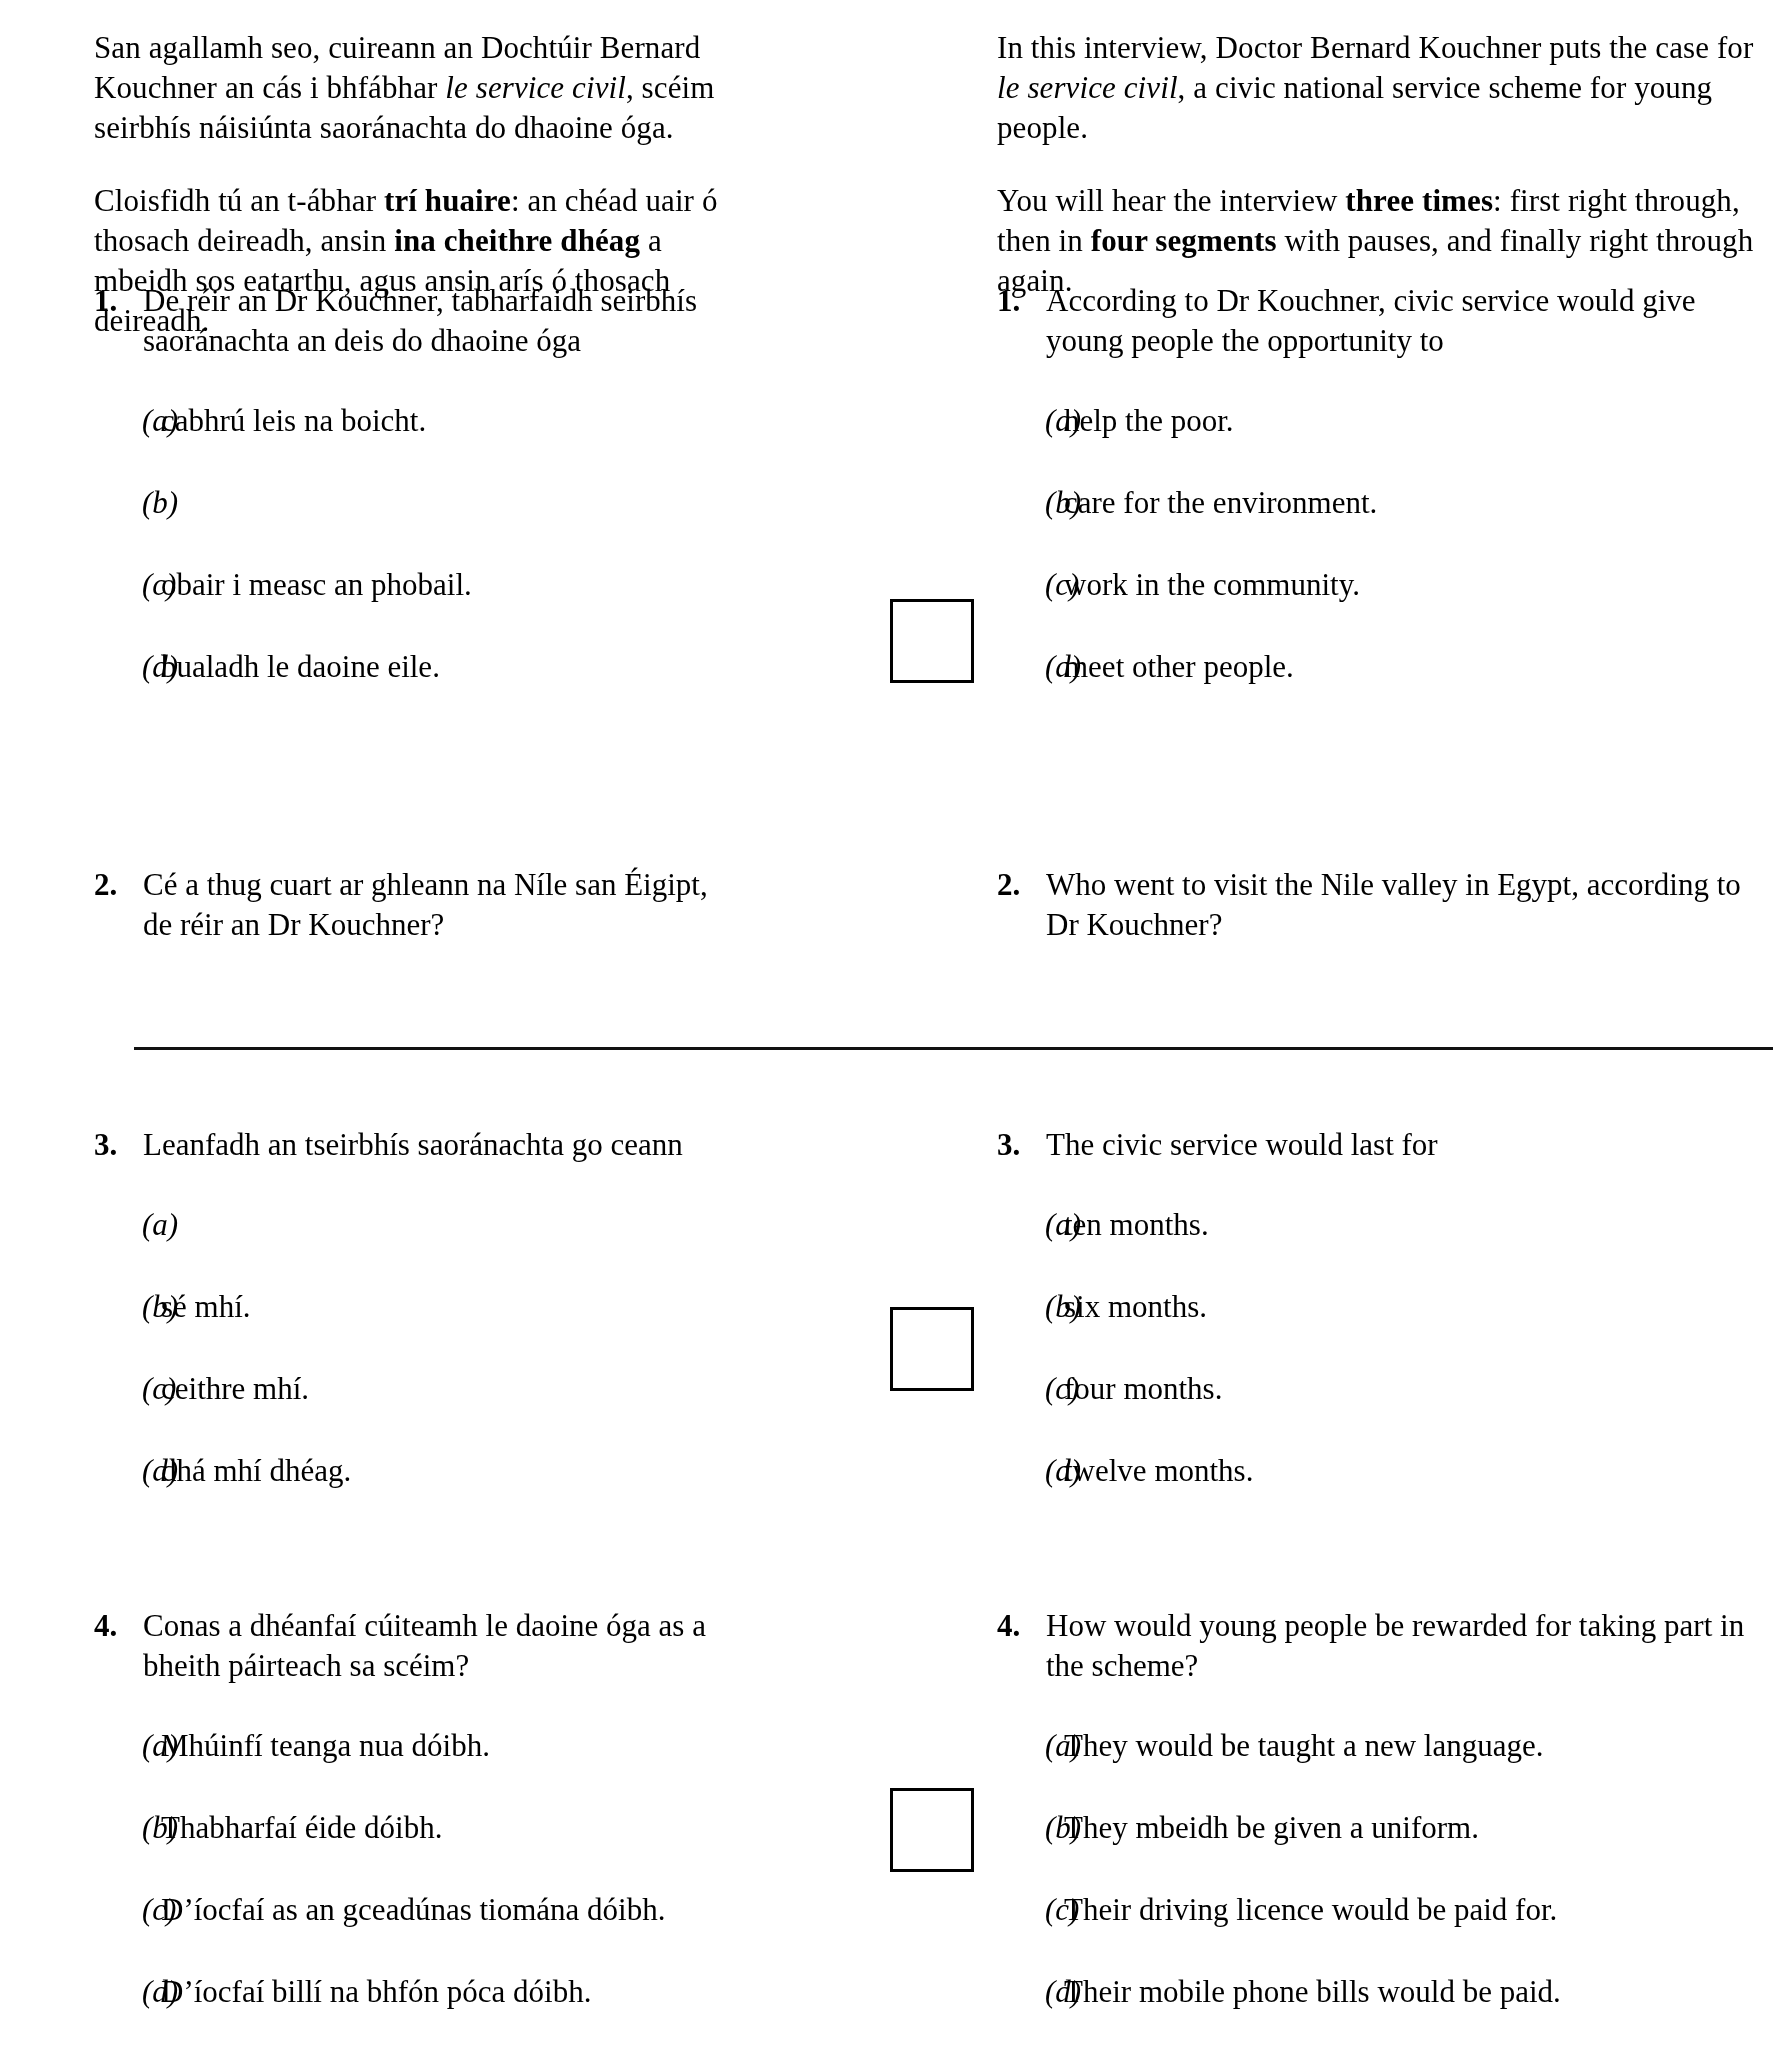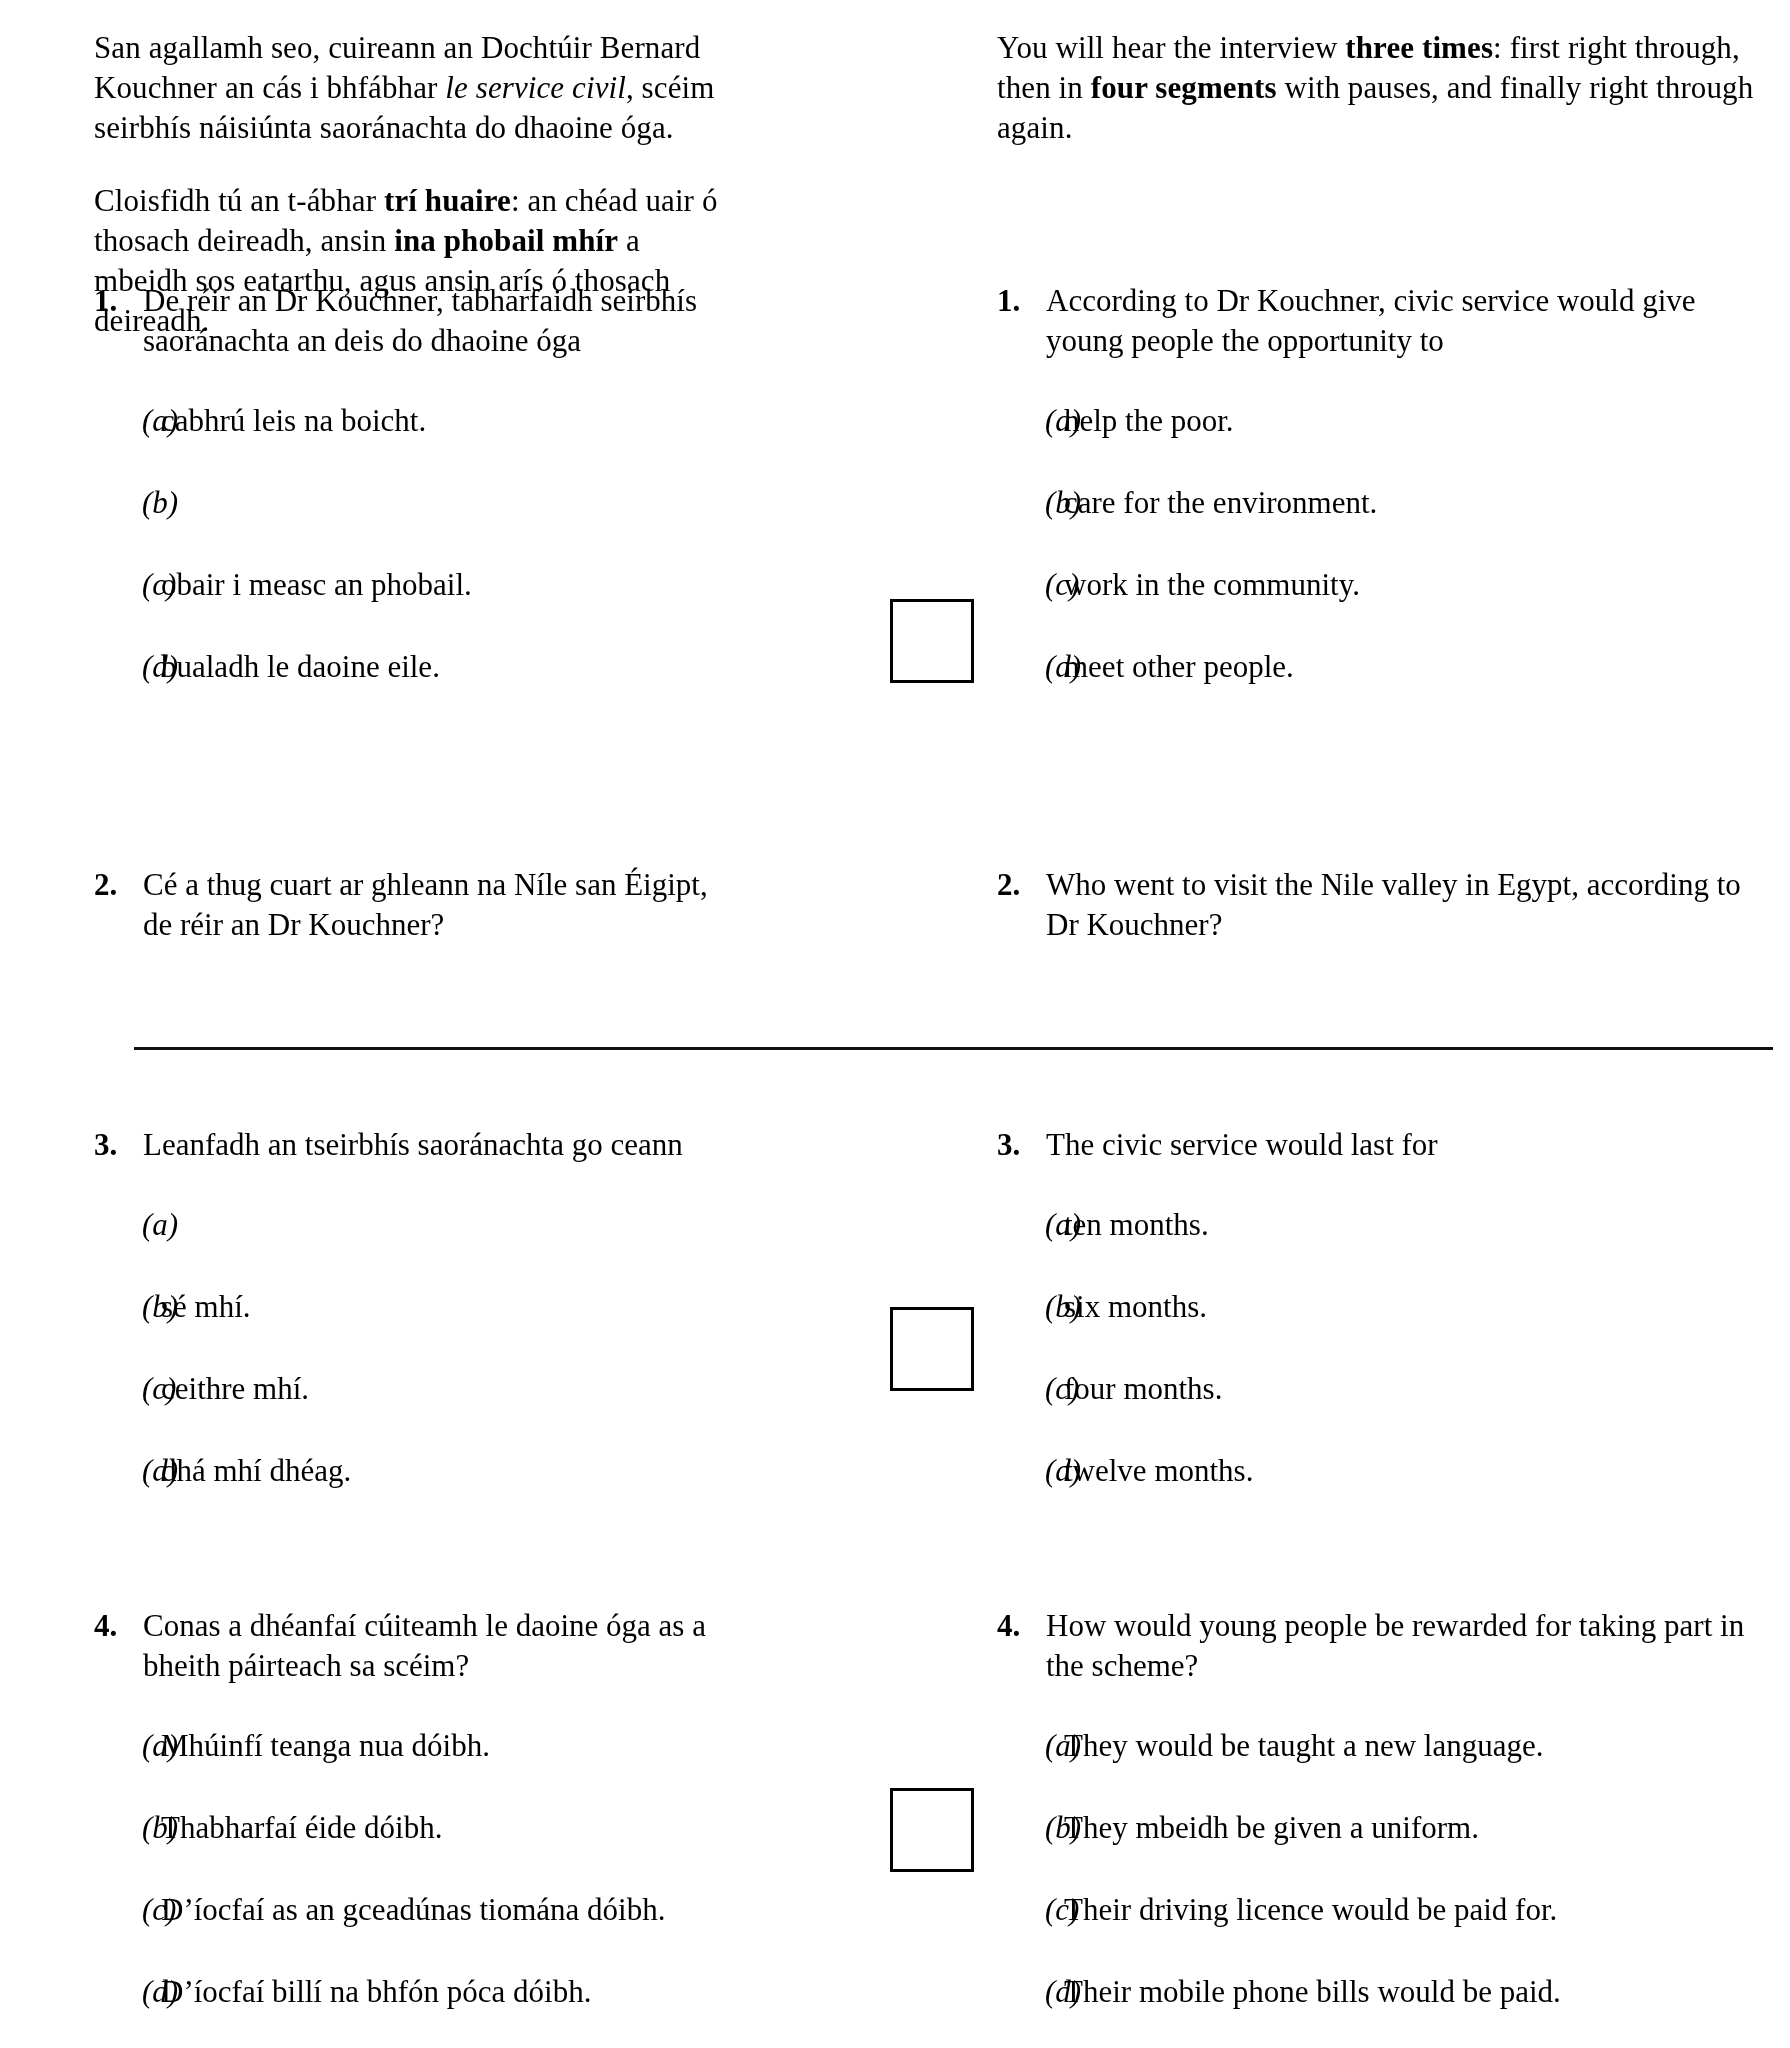--- a/index.html
+++ b/index.html
@@ -88,24 +88,25 @@
   .bold { font-weight: bold; }
   .ital { font-style: italic; }
 </style>
 </head>
 <body>
 
 <div class="page">
 
   <div class="intro col-ga" style="position:absolute; top:27.6px;">
     <p><span>San agallamh seo, cuireann an Dochtúir Bernard Kouchner an cás i bhfábhar </span><span class="ital">le service civil</span><span>, scéim seirbhís náisiúnta saoránachta do dhaoine óga.</span></p>
-    <p><span>Cloisfidh tú an t-ábhar </span><span class="bold">trí huaire</span><span>: an chéad uair ó thosach deireadh, ansin </span><span class="bold">ina phobail mhír</span><span> a mbeidh sos eatarthu, agus ansin arís ó thosach deireadh.</span></p>
+    <p><span>Cloisfidh tú an t-ábhar </span><span class="bold">trí huaire</span><span>: an chéad uair ó thosach deireadh, ansin </span><span class="bold">ina cheithre dhéag</span><span> a mbeidh sos eatarthu, agus ansin arís ó thosach deireadh.</span></p>
   </div>
 
   <div class="intro col-en" style="position:absolute; top:27.6px;">
+    <p><span>In this interview, Doctor Bernard Kouchner puts the case for </span><span class="ital">le service civil</span><span>, a civic national service scheme for young people.</span></p>
     <p><span>You will hear the interview </span><span class="bold">three times</span><span>: first right through, then in </span><span class="bold">four segments</span><span> with pauses, and finally right through again.</span></p>
   </div>
 
   <div class="col-ga" style="position:absolute; top:281px;">
     <div class="q-row">
       <span class="q-num">1.</span>
       <span class="q-text">De réir an Dr Kouchner, tabharfaidh seirbhís saoránachta an deis do dhaoine óga</span>
     </div>
     <div class="opt-row" style="margin-top:40px;">
       <span class="opt-label">(a)</span>

